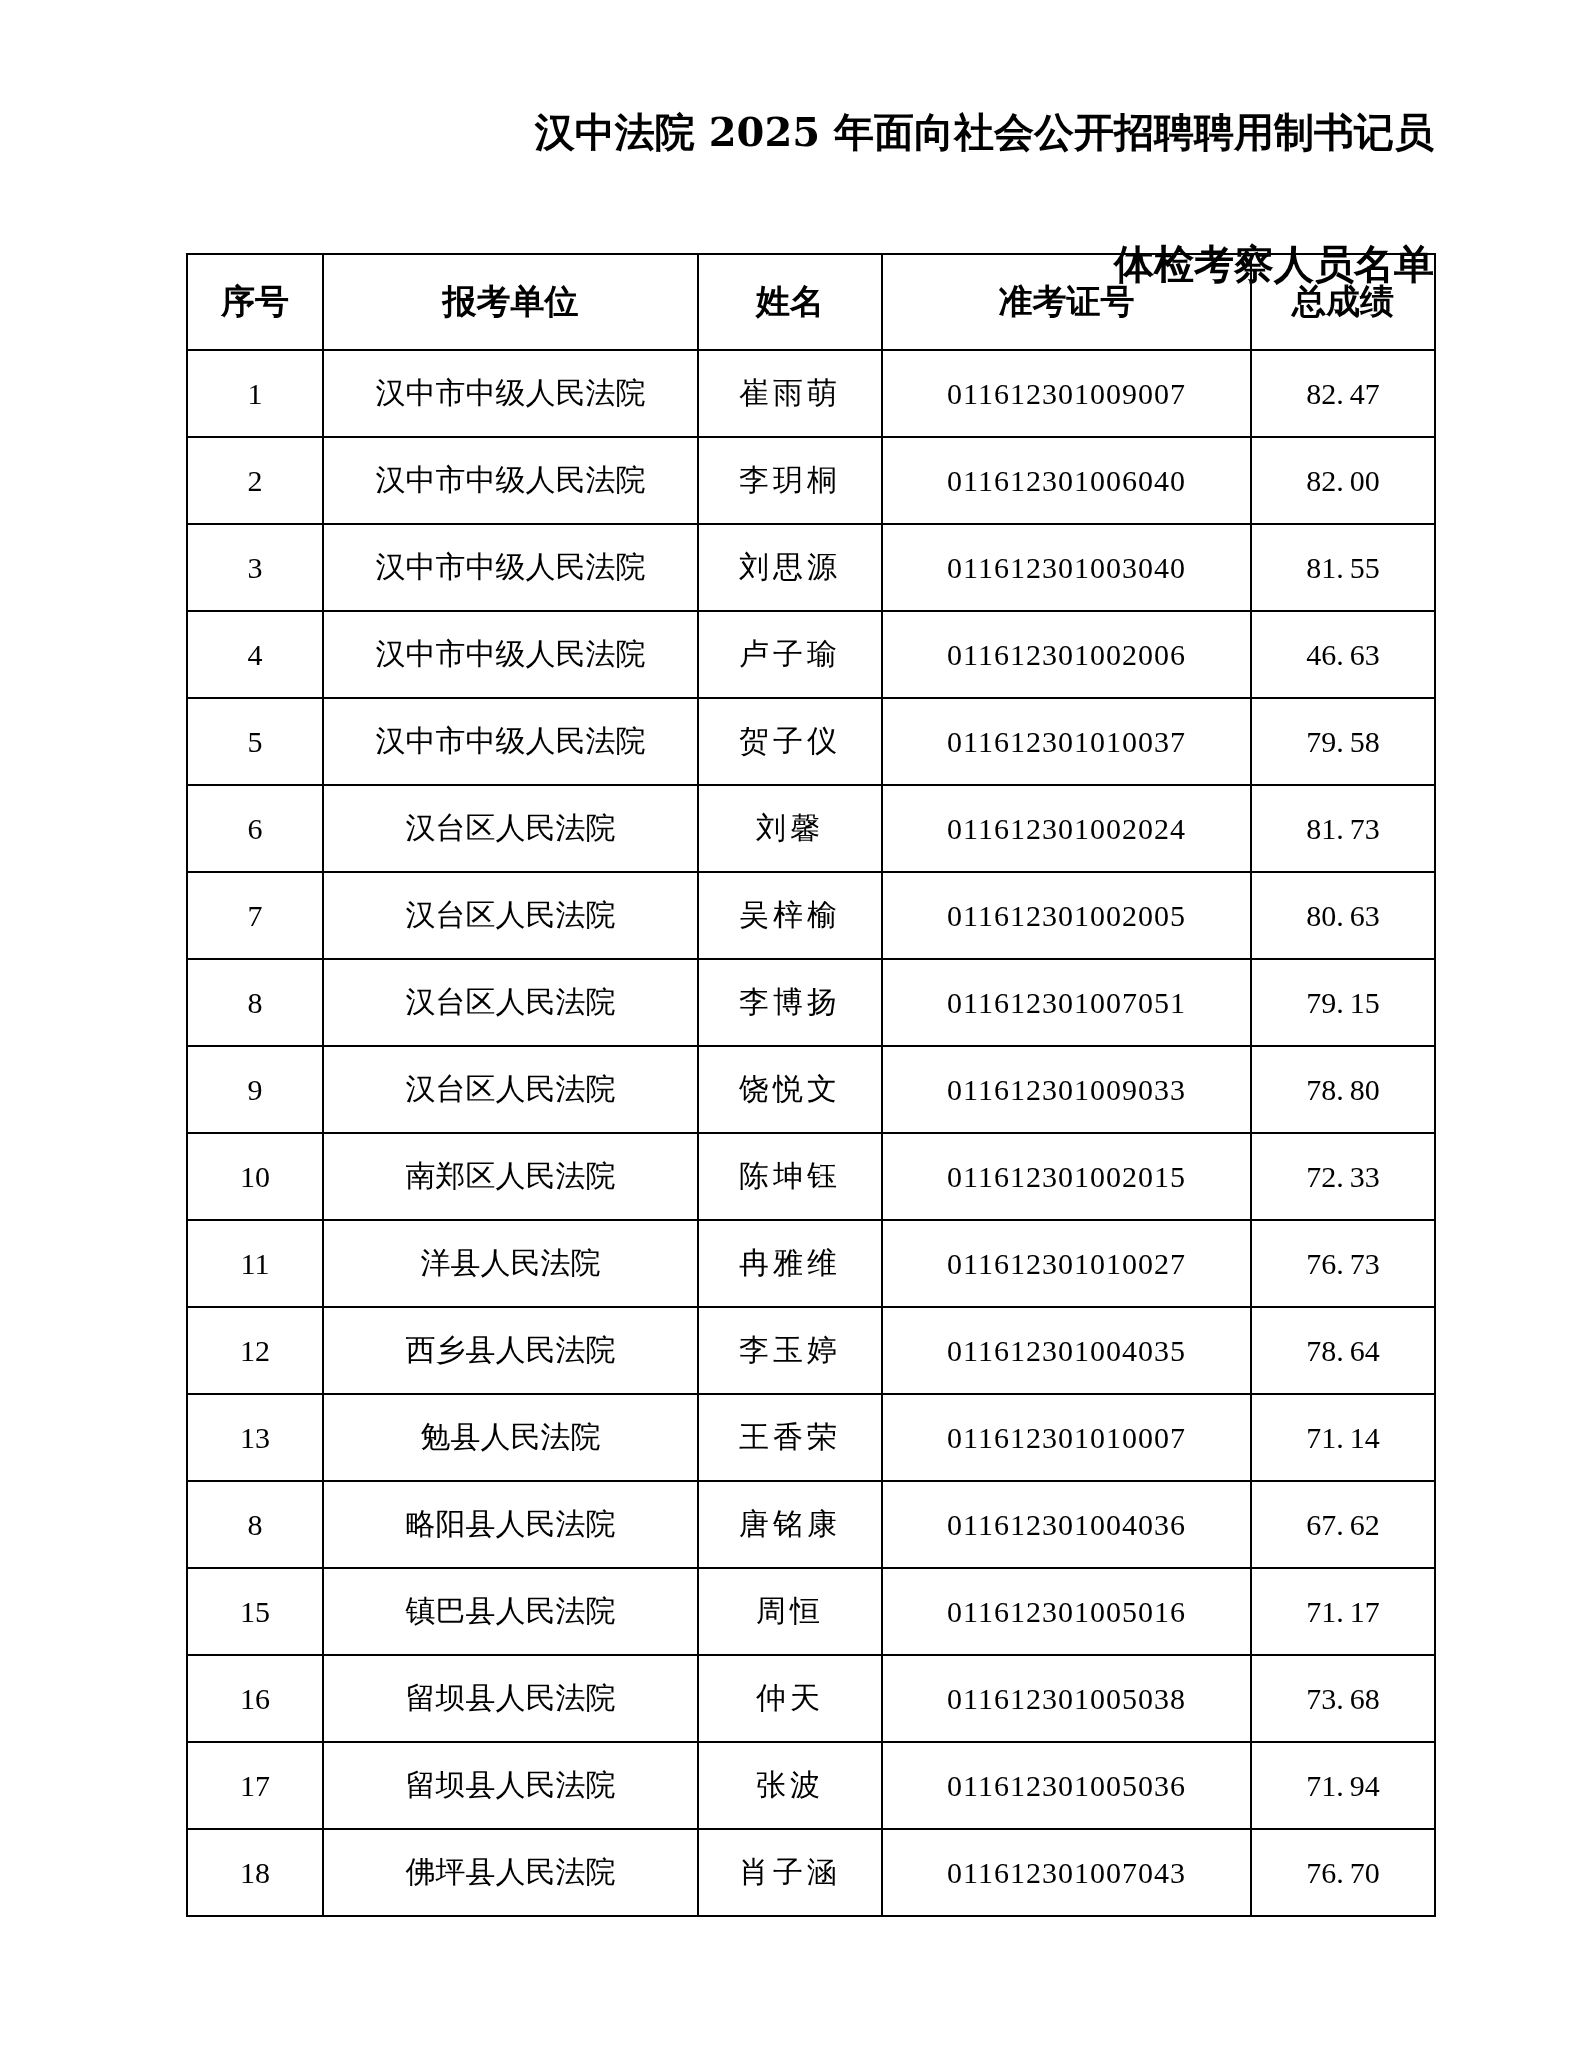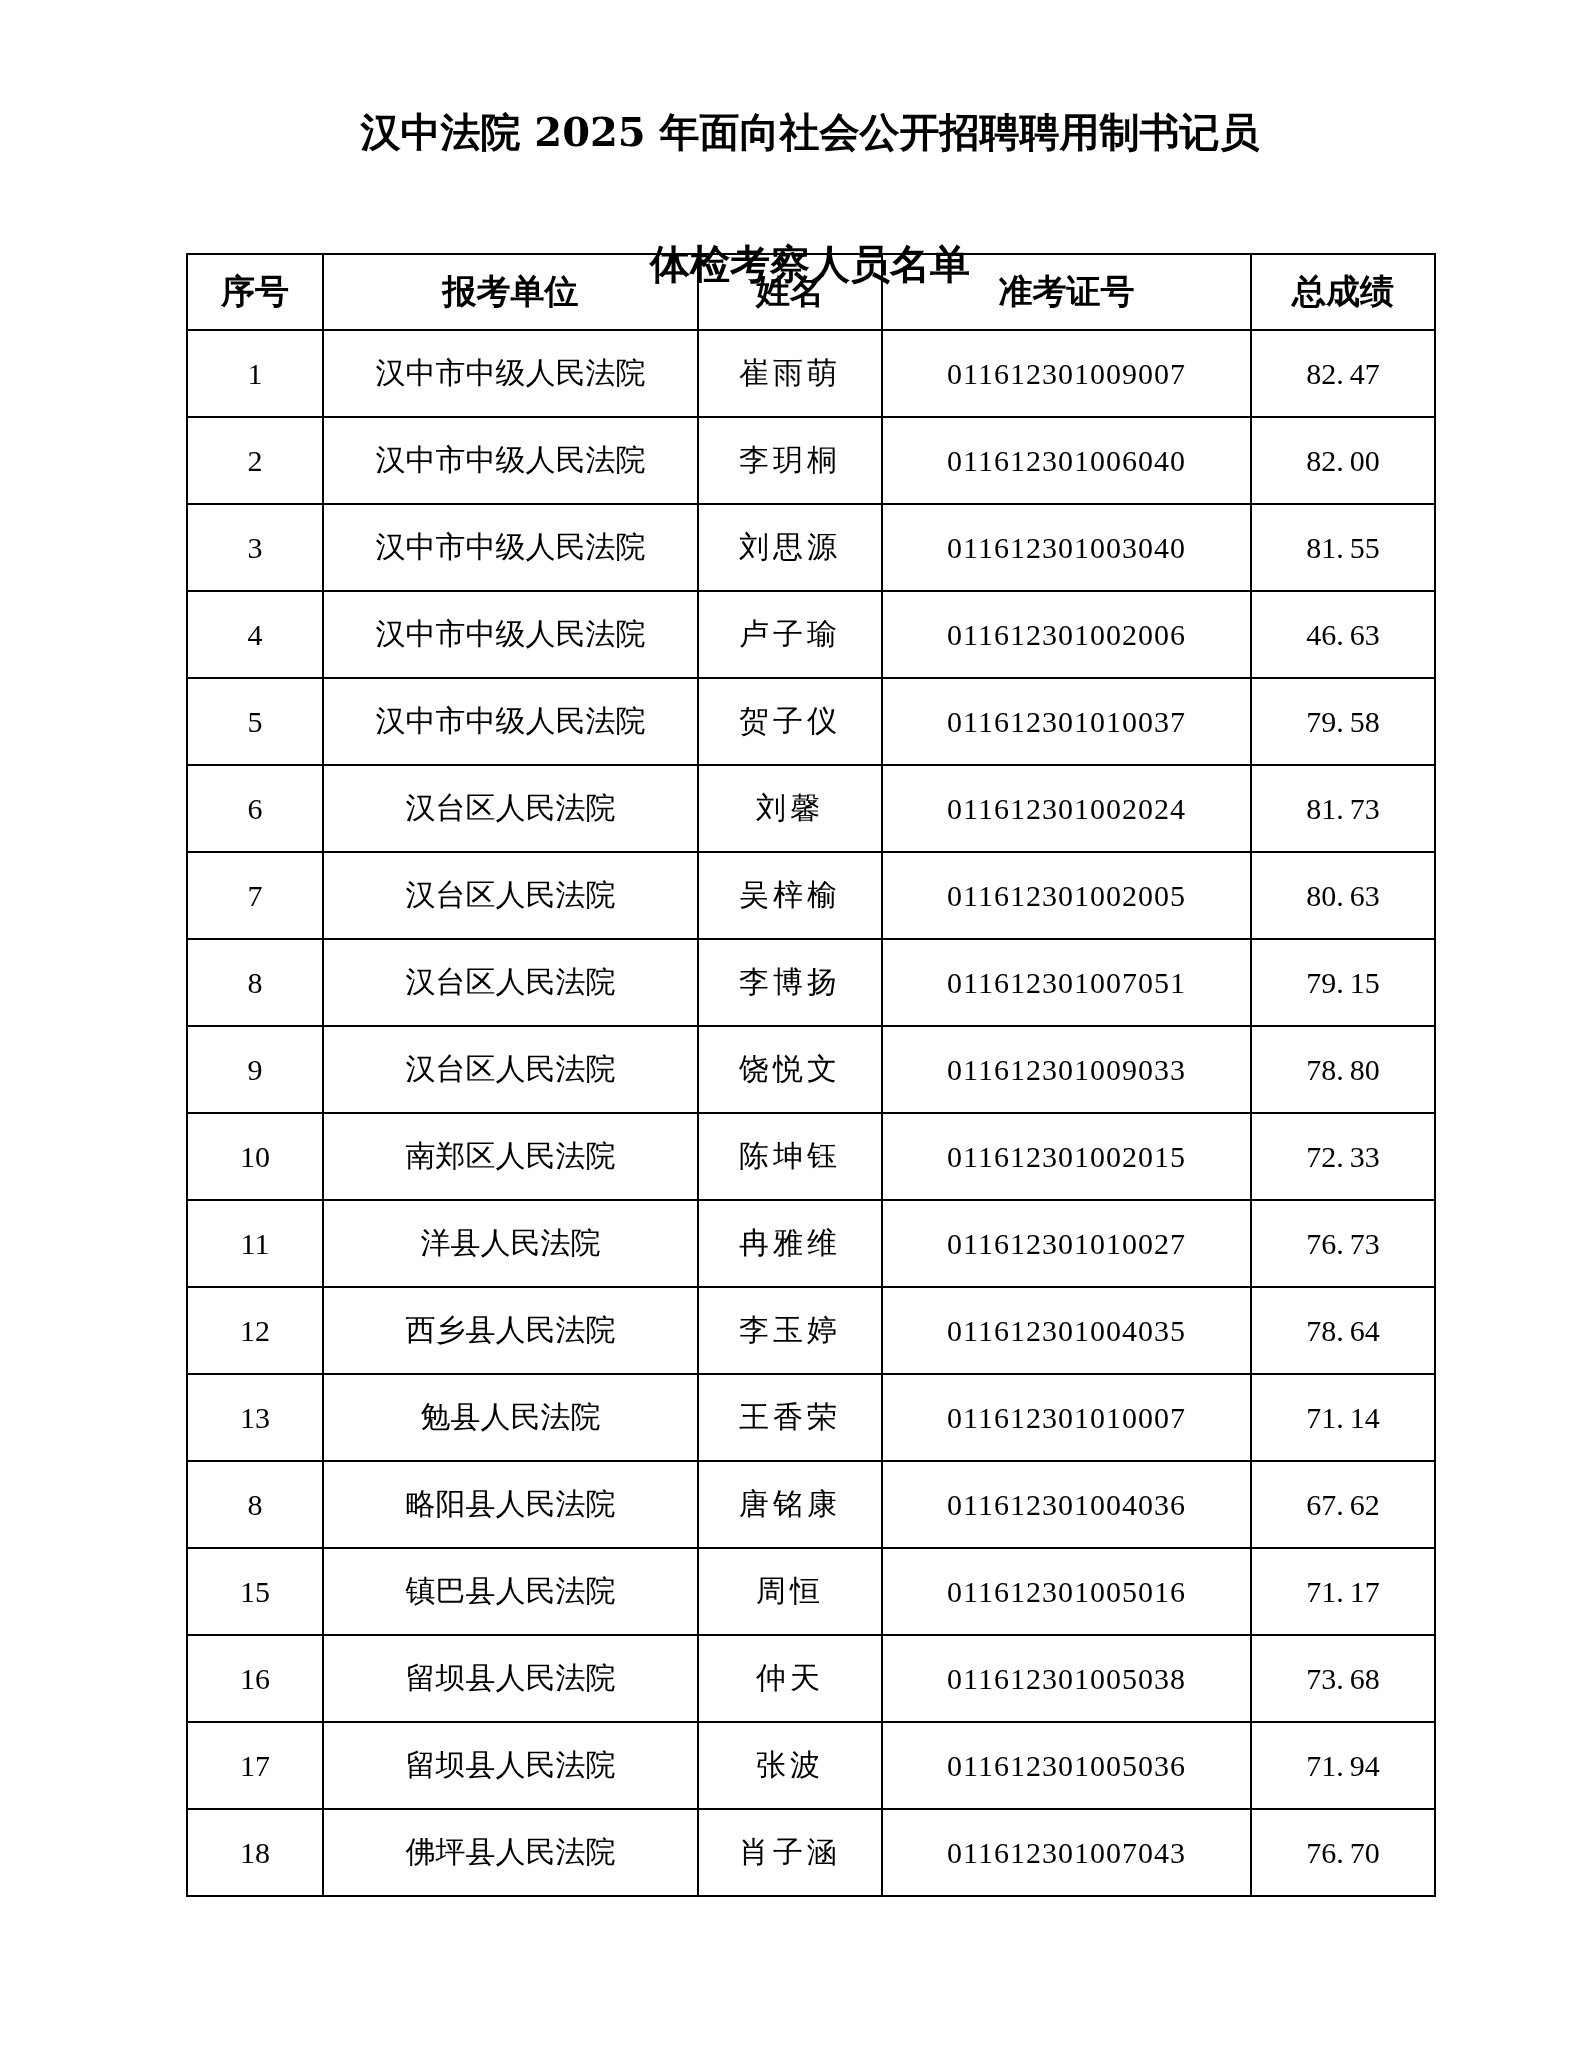--- a/index.html
+++ b/index.html
@@ -9,21 +9,21 @@
     height:2072px;
     background:#ffffff;
     color:#000;
     font-family:"Liberation Serif", serif;
     overflow:hidden;
   }
   .doc-title{
     position:absolute;
     left:186px;
     width:1248px;
-    text-align:center;
+    text-align:right;
     font-family:"DejaVu Serif","Liberation Serif",serif;
     font-weight:700;
     font-size:40px;
     line-height:48px;
     white-space:nowrap;
   }
   .doc-title.line1{ top:108px; }
   .doc-title.line2{ top:196px;margin-top:44px; }
   table.roster{
     position:absolute;
@@ -34,21 +34,21 @@
     table-layout:fixed;
   }
   table.roster th, table.roster td{
     border:2px solid #000;
     text-align:center;
     vertical-align:middle;
     padding:0;
     overflow:hidden;
     white-space:nowrap;
   }
-  table.roster thead tr{ height:76px; }
+  table.roster thead tr{ height:96px; }
   table.roster tbody tr{ height:87px; }
   table.roster th{
     font-family:"Liberation Sans", sans-serif;
     font-weight:700;
     font-size:34px;
   }
   table.roster td{
     font-size:30px;
     font-weight:400;
   }

